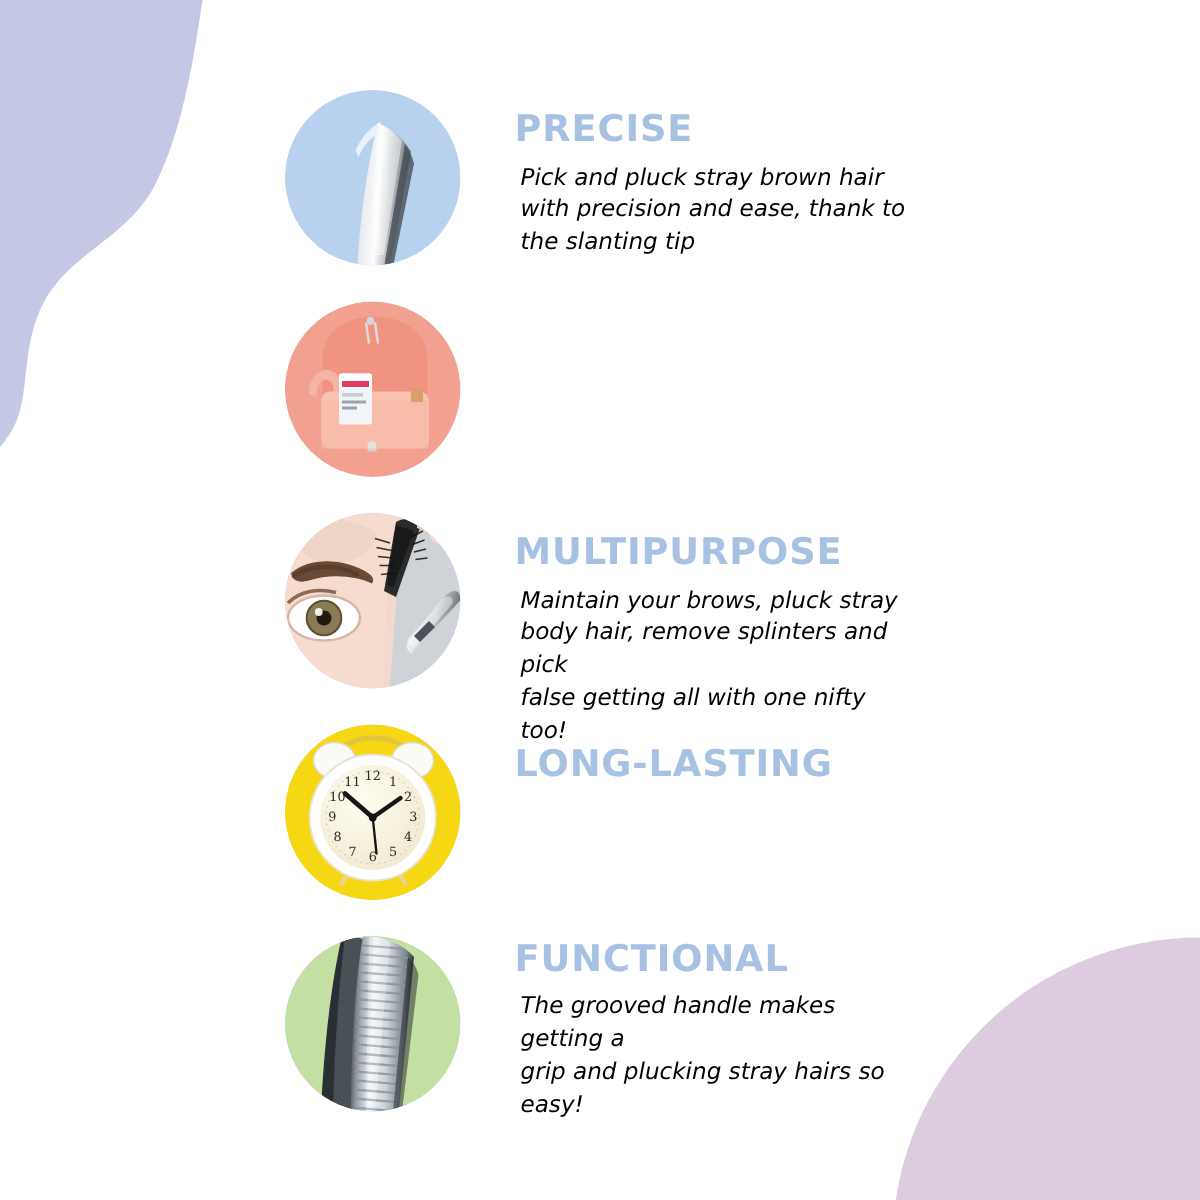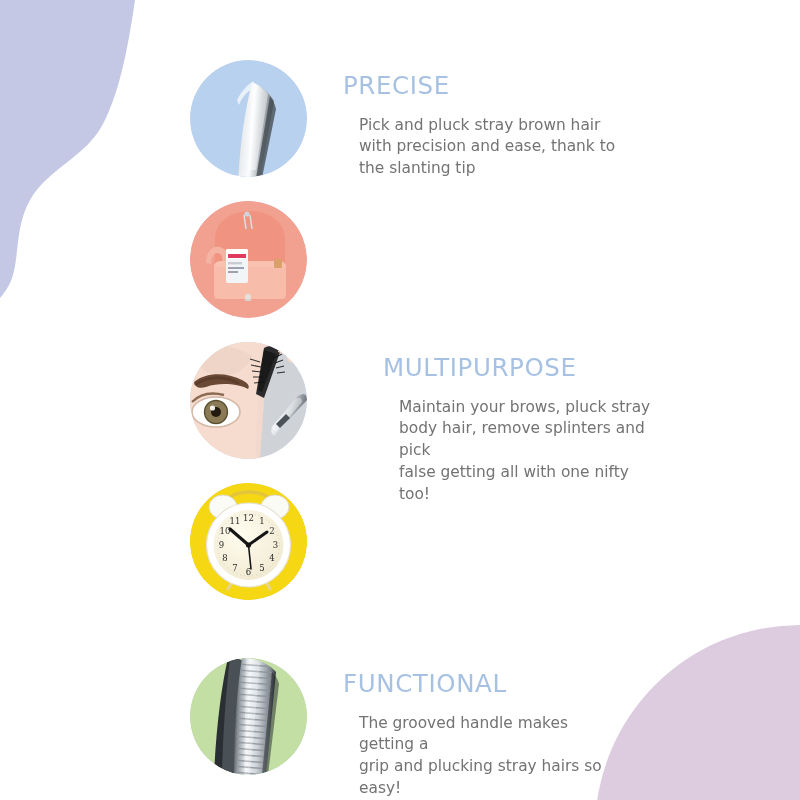--- a/index.html
+++ b/index.html
@@ -69,45 +69,46 @@
 
   .feature-text {
     flex: 1 1 auto;
     padding-left: 36px;
     padding-top: 14px;
   }
 
   .feature-title {
     font-family: "DejaVu Sans", "Liberation Sans", sans-serif;
     font-size: 24.5px;
-    font-weight: normal;
+    font-weight: bold;
     letter-spacing: 0.6px;
     color: #a7c1e3;
     line-height: 1.0;
     margin: 0 0 9px 0;
     white-space: nowrap;
   }
 
   .feature-desc {
     font-family: "DejaVu Sans", "Liberation Sans", sans-serif;
     font-size: 15.4px;
     font-weight: normal;
-    color: #737373;
+    color: #000000;
     line-height: 1.42;
-    margin: 16px;
+    margin: 4px;
     max-width: 265px;
     white-space: pre-line;
+    font-style: italic;
   }
 
   
   #row-0 { top: 60px; }
   #row-1 { top: 201px; }
-  #row-2 { top: 342px; gap: 40px; }
+  #row-2 { top: 342px; }
   #row-3 { top: 483px; }
-  #row-4 { top: 658px; }
+  #row-4 { top: 622px; align-items: center; }
 </style>
 </head>
 <body>
 
 <div id="page">
 
   <svg class="bg-layer" viewBox="0 0 800 800" xmlns="http://www.w3.org/2000/svg">
     <path d="M0,0 L135,0 C128,48 120,90 104,122 C86,158 48,168 30,200
              C12,232 22,268 6,290 C3,294 2,296 0,298 Z" fill="#c5c8e4"></path>
     <circle cx="800" cy="830" r="205" fill="#ddcbe0"></circle>
@@ -272,20 +273,21 @@
               <text x="45" y="38.5">11</text>
             </g>
             <line x1="58.5" y1="62" x2="40" y2="46" stroke="#161616" stroke-width="3.2" stroke-linecap="round"></line>
             <line x1="58.5" y1="62" x2="77" y2="49" stroke="#161616" stroke-width="3" stroke-linecap="round"></line>
             <line x1="58.5" y1="62" x2="61" y2="86" stroke="#161616" stroke-width="1.6" stroke-linecap="round"></line>
             <circle cx="58.5" cy="62" r="2.6" fill="#111111"></circle>
           </g>
         </svg>
       </div>
       <div class="feature-text">
+        <h3 class="feature-title">LONG-LASTING</h3>
       </div>
     </div>
 
     <div class="feature-row" id="row-4">
       <div class="feature-thumb">
         <svg viewBox="0 0 117 117" xmlns="http://www.w3.org/2000/svg">
           <defs>
             <clipPath id="c4">
                 <circle cx="58.5" cy="58.5" r="58.5"></circle>
               </clipPath>

